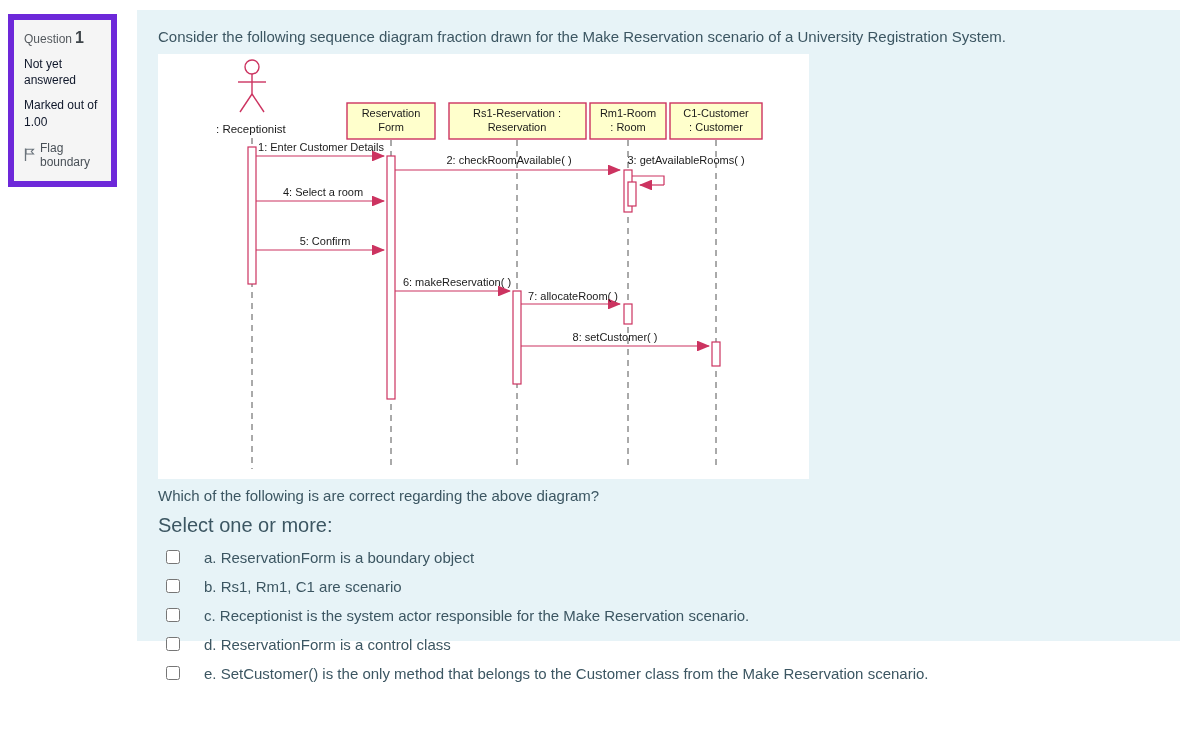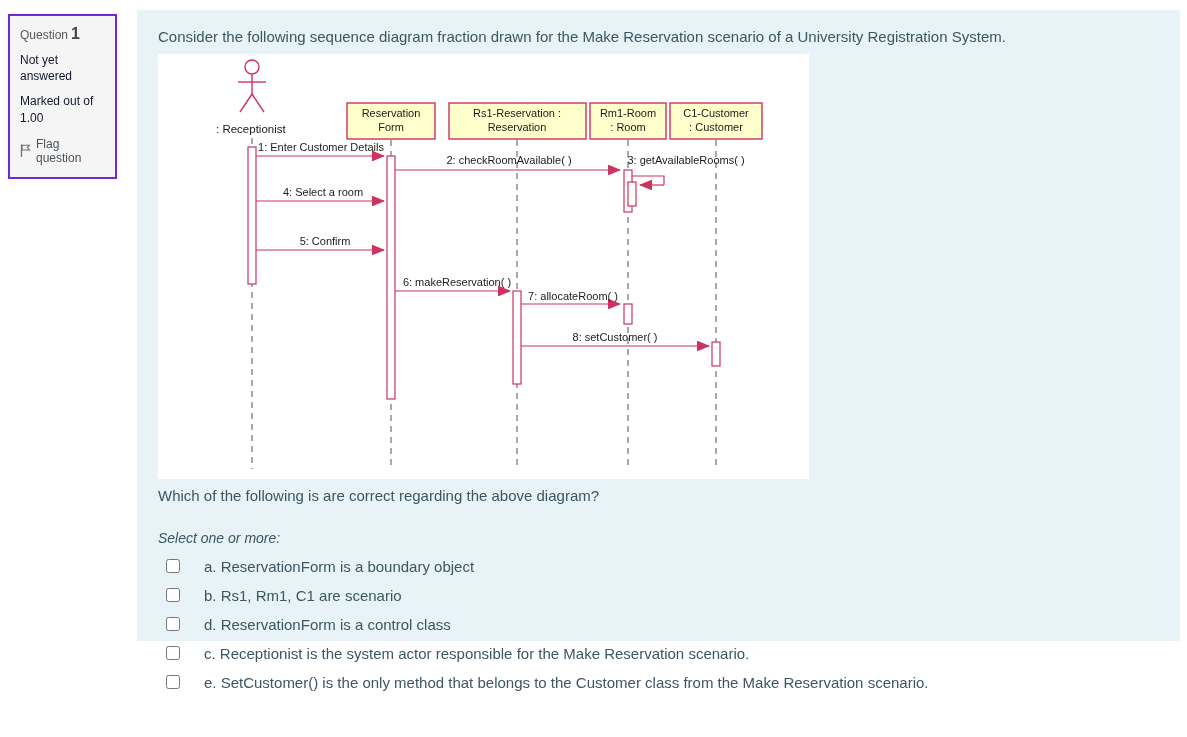--- a/index.html
+++ b/index.html
@@ -6,42 +6,42 @@
   html,body { width:1187px; height:737px; }
   body {
     background:#ffffff;
     font-family:"Liberation Sans","DejaVu Sans",sans-serif;
     position:relative;
     overflow:hidden;
   }
   
   .qinfo {
     position:absolute; left:8px; top:14px; width:109px;
-    background:#f5f5f5; border:2px solid #6d28d9;
+    background:#f5f5f5; border:6px solid #6d28d9;
     padding:9px 10px 12px; color:#495057;
   }
   .qtitle-row { font-size:12px; color:#54595e; }
   .qnum { font-size:16px; font-weight:bold; color:#3f454a; margin-left:3px; }
   .qline { font-size:12px; margin-top:9px; line-height:1.35; color:#0f172a; }
   .qflag {
     font-size:12px; margin-top:11px; color:#495057;
     display:flex; align-items:center; gap:5px; cursor:pointer;
   }
   .flag-icon-svg { flex:0 0 auto; }
   
   .qcontent {
     position:absolute; left:137px; top:10px; width:1043px; height:631px;
     background:#e7f3f7; padding:17px 21px; color:#3c5662;
   }
   .intro { font-size:15px; line-height:1.3; }
   .diagram-box {
     background:#ffffff; width:651px; height:425px; margin-top:7px;
   }
   .prompt { font-size:15px; margin-top:8px; }
-  .select-instruction { font-size:14px; margin-top:26px;font-style:italic; }
+  .select-instruction { font-size:20px; margin-top:10px; }
   .options { margin-top:2px; }
   .option {
     display:flex; align-items:center; gap:24px;
     margin-top:12px; font-size:15px; cursor:pointer;
   }
   .option input {
     width:14px; height:14px; margin-left:8px; flex:0 0 auto; cursor:pointer;
   }
   svg text { font-family:"Liberation Sans","DejaVu Sans",sans-serif; }
 </style>
@@ -52,21 +52,21 @@
   <div class="qtitle-row">
     <span>Question</span><span class="qnum">1</span>
   </div>
   <div class="qline">Not yet answered</div>
   <div class="qline">Marked out of 1.00</div>
   <div class="qflag">
     <svg class="flag-icon-svg" width="11" height="13" viewBox="0 0 11 13">
       <line x1="1.5" y1="0.5" x2="1.5" y2="13" stroke="#6a737b" stroke-width="1.3"></line>
       <path d="M2 1.2 L9.5 1.2 L7.3 3.6 L9.5 6 L2 6 Z" fill="none" stroke="#6a737b" stroke-width="1.1"></path>
     </svg>
-    <span>Flag question</span>
+    <span>Flag boundary</span>
   </div>
 </aside>
 
 <main class="qcontent">
   <div class="intro">Consider the following sequence diagram fraction drawn for the Make Reservation scenario of a University Registration System.</div>
 
   <div class="diagram-box">
     <svg width="651" height="425" viewBox="0 0 651 425">
       <defs>
         <marker id="arw" markerWidth="11" markerHeight="9" refX="10" refY="4.5" orient="auto">
@@ -150,24 +150,24 @@
     <label class="option">
       <input type="checkbox" style="">
       <span>a. ReservationForm is a boundary object</span>
     </label>
     <label class="option">
       <input type="checkbox" style="">
       <span>b. Rs1, Rm1, C1 are scenario</span>
     </label>
     <label class="option">
       <input type="checkbox" style="">
-      <span>d. ReservationForm is a control class</span>
+      <span>c. Receptionist is the system actor responsible for the Make Reservation scenario.</span>
     </label>
     <label class="option">
       <input type="checkbox" style="">
-      <span>c. Receptionist is the system actor responsible for the Make Reservation scenario.</span>
+      <span>d. ReservationForm is a control class</span>
     </label>
     <label class="option">
       <input type="checkbox" style="">
       <span>e. SetCustomer() is the only method that belongs to the Customer class from the Make Reservation scenario.</span>
     </label>
   </div>
 </main>
 
 </body></html>

